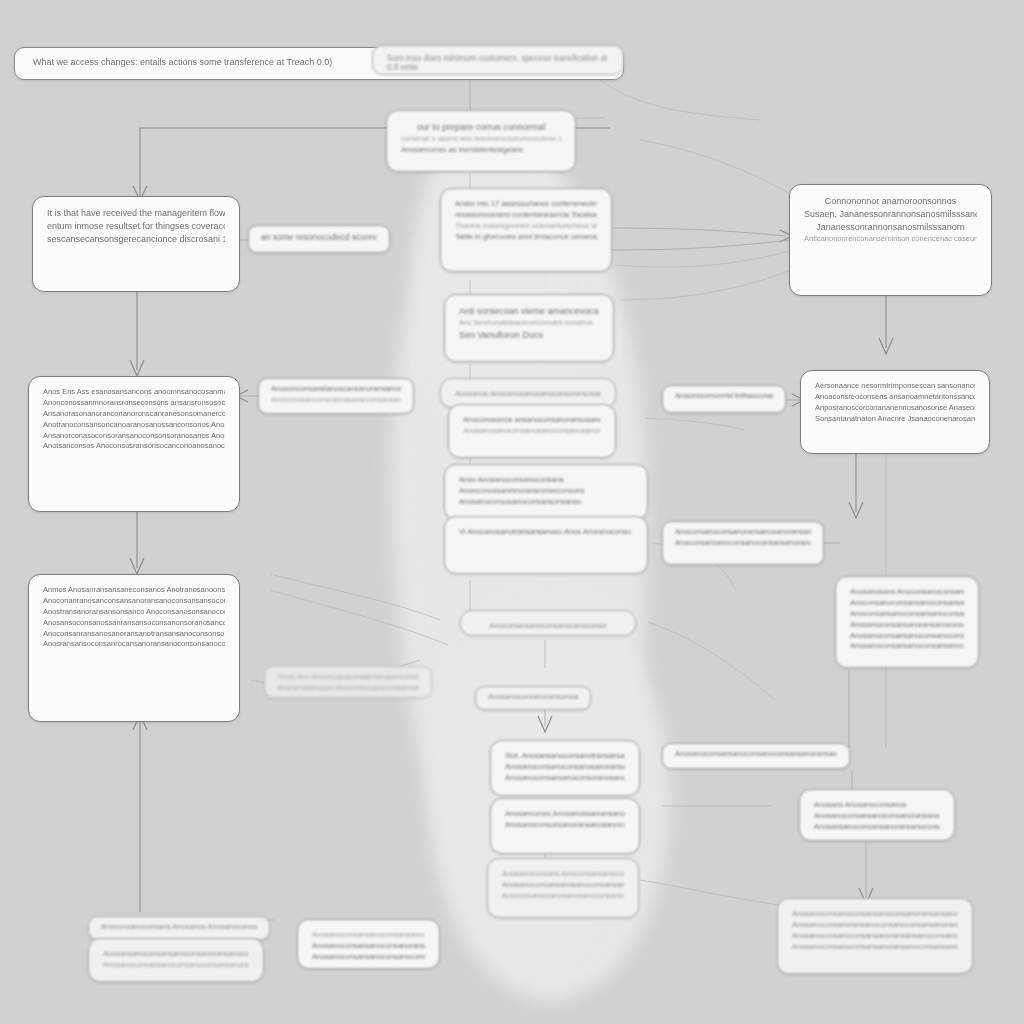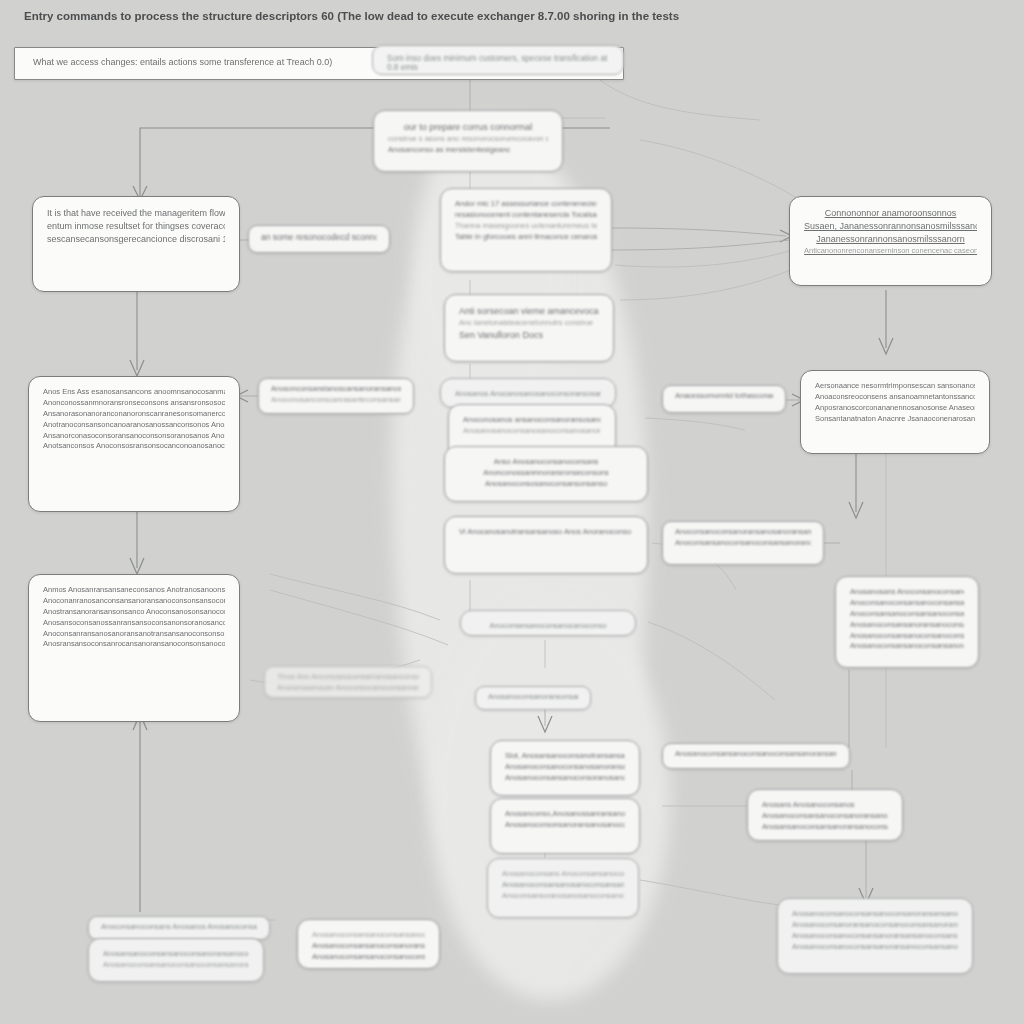--- a/index.html
+++ b/index.html
@@ -56,21 +56,21 @@
   .node .ln.c{text-align:center;}
 
   
   .title{
     position:absolute;left:24px;top:8px;width:700px;
     color:#4b4d4e;font-size:11.5px;line-height:1.55;font-weight:700;
     filter:blur(.5px);
   }
   .banner{
     position:absolute;left:14px;top:47px;width:610px;height:33px;
-    background:#fbfbfa;border:1.2px solid #86888a;border-radius:1px;
+    background:#fbfbfa;border:1.2px solid #86888a;border-radius:10px;
     box-sizing:border-box;padding:9px 18px;
     color:#6d6f70;font-size:9px;filter:blur(.6px);
     box-shadow:0 1px 3px rgba(0,0,0,.10);
   }
   .banner2{
     position:absolute;left:372px;top:45px;width:252px;height:30px;
     background:#f2f3f2;border:1px solid #a6a8a8;border-radius:10px;
     box-sizing:border-box;padding:8px 14px;
     color:#8d8f90;font-size:8.2px;filter:blur(1.1px);
   }
@@ -145,32 +145,28 @@
     <path class="ghost" d="M640 880 C 700 890, 740 900, 780 905"></path>
     <path class="ghost" d="M420 660 C 360 680, 300 690, 250 680"></path>
     <path class="ghost" d="M270 574 C 330 590, 390 600, 440 620"></path>
     <path class="ghost" d="M270 590 C 340 610, 400 625, 448 645"></path>
     <path class="ghost" d="M460 120 C 420 120, 400 124, 390 130"></path>
     <path class="ghost" d="M640 140 C 700 150, 760 175, 800 200"></path>
     <path class="ghost" d="M790 210 C 840 215, 900 218, 960 226"></path>
     <path class="ghost" d="M645 418 C 690 420, 720 424, 745 430"></path>
   </svg>
 
-  <div class="title">
-    <span>Entry commands to process the structure descriptors 60 (The low dead to execute exchanger 8.7.00</span>
-    <span>shoring in the tests</span>
-  </div>
   <div class="banner">
     <span>What we access changes: entails actions  some transference at Treach 0.0)</span>
   </div>
   <div class="banner2">
     <span>Som inso does minimum customers, specese transfication at 0.8 emis</span>
   </div>
 
-  <div class="node soft" style="left:373px;top:110px;width:190px;height:62px;">
+  <div class="node soft" style="left:386px;top:110px;width:190px;height:62px;">
     <span class="ln c">our to prepare corrus connormal</span>
     <span class="ln sm dim">construe  s asons ano  resonorocsorumcocavon   sherc enot</span>
     <span class="ln sm">Anosanconso as mersistentesigeanc</span>
   </div>
 
   <div class="node" style="left:32px;top:196px;width:208px;height:96px;">
     <span class="ln">It is that have received the manageritem flows</span>
     <span class="ln">entum inmose resultset for thingses coveraccess</span>
     <span class="ln">sescansecansonsgerecancionce discrosani 1.0</span>
   </div>
@@ -185,21 +181,21 @@
     <span class="ln sm dim">Thanna  masesgoones  uctenanturemeus tens</span>
     <span class="ln sm">Table  in gforcooes  anni tirnaconce  cenarose  fortruoonec Fre</span>
   </div>
 
   <div class="node soft" style="left:444px;top:294px;width:170px;height:68px;">
     <span class="ln">Anti sorsecoan vieme amancevocamocm</span>
     <span class="ln sm dim">Anc  tanetonaisteacenetonnutrs construe</span>
     <span class="ln">Sen  Vanulloron  Docs</span>
   </div>
 
-  <div class="node" style="left:789px;top:196px;width:203px;height:90px;text-decoration:underline;">
+  <div class="node" style="left:789px;top:184px;width:203px;height:112px;">
     <span class="ln c">Connononnor  anamoroonsonnos</span>
     <span class="ln c">Susaen, Jananessonrannonsanosmilsssanorn</span>
     <span class="ln c">Jananessonrannonsanosmilsssanorn</span>
     <span class="ln sm dim">Anticanononrenconanserninson conencenac caseons sonsonanos  connoreson</span>
   </div>
 
   <div class="node soft chip" style="left:662px;top:385px;width:124px;height:28px;">
     <span class="ln c sm">Anacessomonntd tothasconanerasenranosenanconlUtorse</span>
   </div>
 
@@ -240,21 +236,21 @@
 
   <div class="node pale" style="left:440px;top:378px;width:176px;height:30px;">
     <span class="ln sm">Anosanos  Anocanosanosanoconsoransosanosanos    Anoconsanos</span>
   </div>
 
   <div class="node soft" style="left:448px;top:404px;width:168px;height:54px;">
     <span class="ln sm">Anoconosanos ansanoconsanoransosanoranosanoconsanosanoc</span>
     <span class="ln sm dim">Anosanosanoconsanosanoconsanosanoransanoconsanosanoconsoranosanoconsonso</span>
   </div>
 
-  <div class="node soft" style="left:444px;top:446px;width:204px;height:56px;text-align:center;">
+  <div class="node soft" style="left:444px;top:464px;width:204px;height:56px;">
     <span class="ln sm">Anso  Anosanoconsanoconsans</span>
     <span class="ln sm">Anonconossanmnoransronseconsons</span>
     <span class="ln sm">Anosanoconsosanoconsansonsanso</span>
   </div>
 
   <div class="node soft chip" style="left:662px;top:521px;width:162px;height:44px;">
     <span class="ln sm">Anoconsanoconsanoransanosanoransanosanoconsansanoransanoconso</span>
     <span class="ln sm">Anoconsansanoconsanoconsansanoranocso</span>
   </div>
 
@@ -293,21 +289,21 @@
     <span class="ln sm">Anoconsansanoconsansanoconsansanoransanoconsanosanoconsanso  Anos</span>
     <span class="ln sm">Anosanoconsansanoransanoconsanosanoconsansanoconsansanoranosanoconsanconsoranosanoso</span>
     <span class="ln sm">Anosanoconsansanoconsanoconsanoransanoconsansanoransanoconsoransanoconsonsanconsosansonso</span>
     <span class="ln sm">Anosanoconsansanoconsansanoransansonsanoconsanoconsanoransansonsanoconsanosanso</span>
   </div>
 
   <div class="node soft chip" style="left:662px;top:743px;width:188px;height:26px;">
     <span class="ln sm">Anosanoconsansanoconsanoconsansanoransanoconsoransanoconsanocansonsanso</span>
   </div>
 
-  <div class="node soft" style="left:747px;top:789px;width:156px;height:52px;">
+  <div class="node soft" style="left:799px;top:789px;width:156px;height:52px;">
     <span class="ln sm">Anosans  Anosanoconsanos</span>
     <span class="ln sm">Anosanoconsansanoconsanoransanosanoconsansanoransanoconsansanosanoconsansanoco</span>
     <span class="ln sm">Anosansanoconsansanoransanoconsanoconsansanoranoso</span>
   </div>
 
   <div class="node pale" style="left:777px;top:898px;width:196px;height:76px;">
     <span class="ln sm">Anosanoconsanoconsansanoconsanoransansanos</span>
     <span class="ln sm">Anosanoconsanoransanoconsanoconsansanoransanoconsanosanoconsansanoconso</span>
     <span class="ln sm">Anosanoconsanoconsansanoransansanoconsansanoransanoconsansanoconsanoconso</span>
     <span class="ln sm">Anosanoconsanoconsansanoransanoconsansanoransanoconsanoconsansanoconsansanoso</span>

